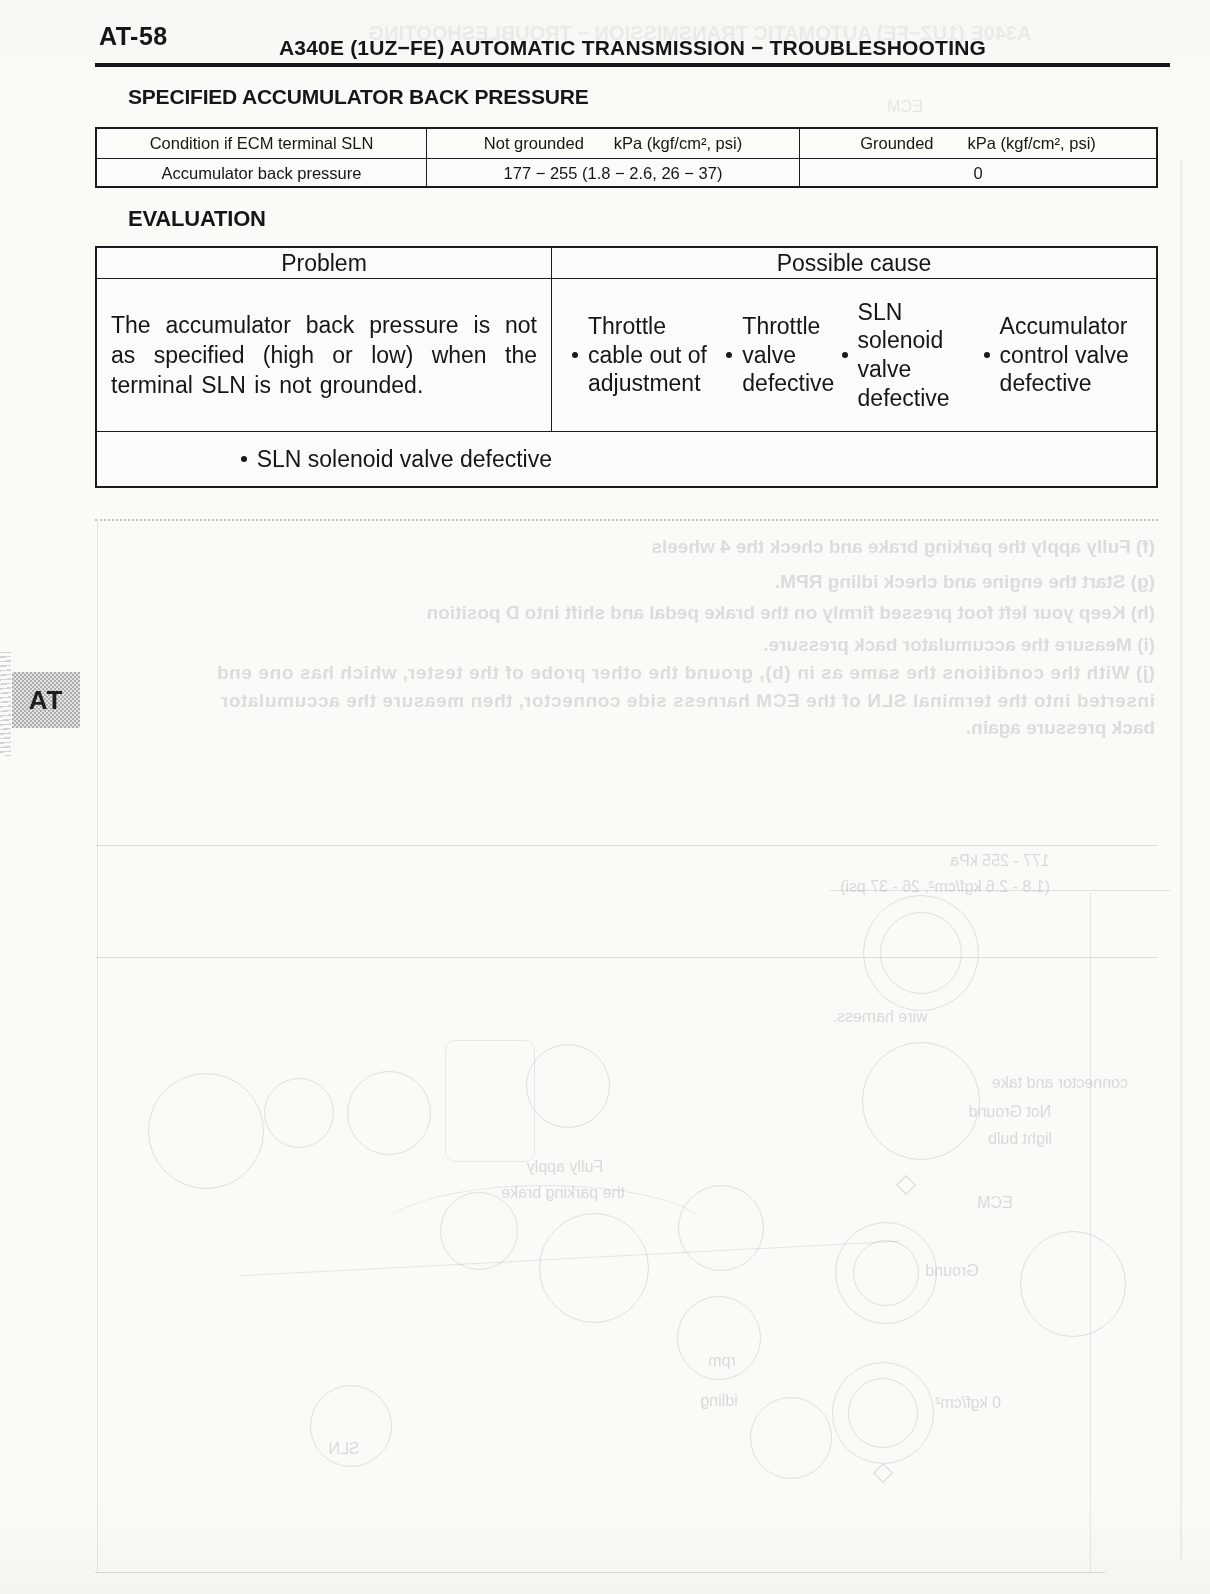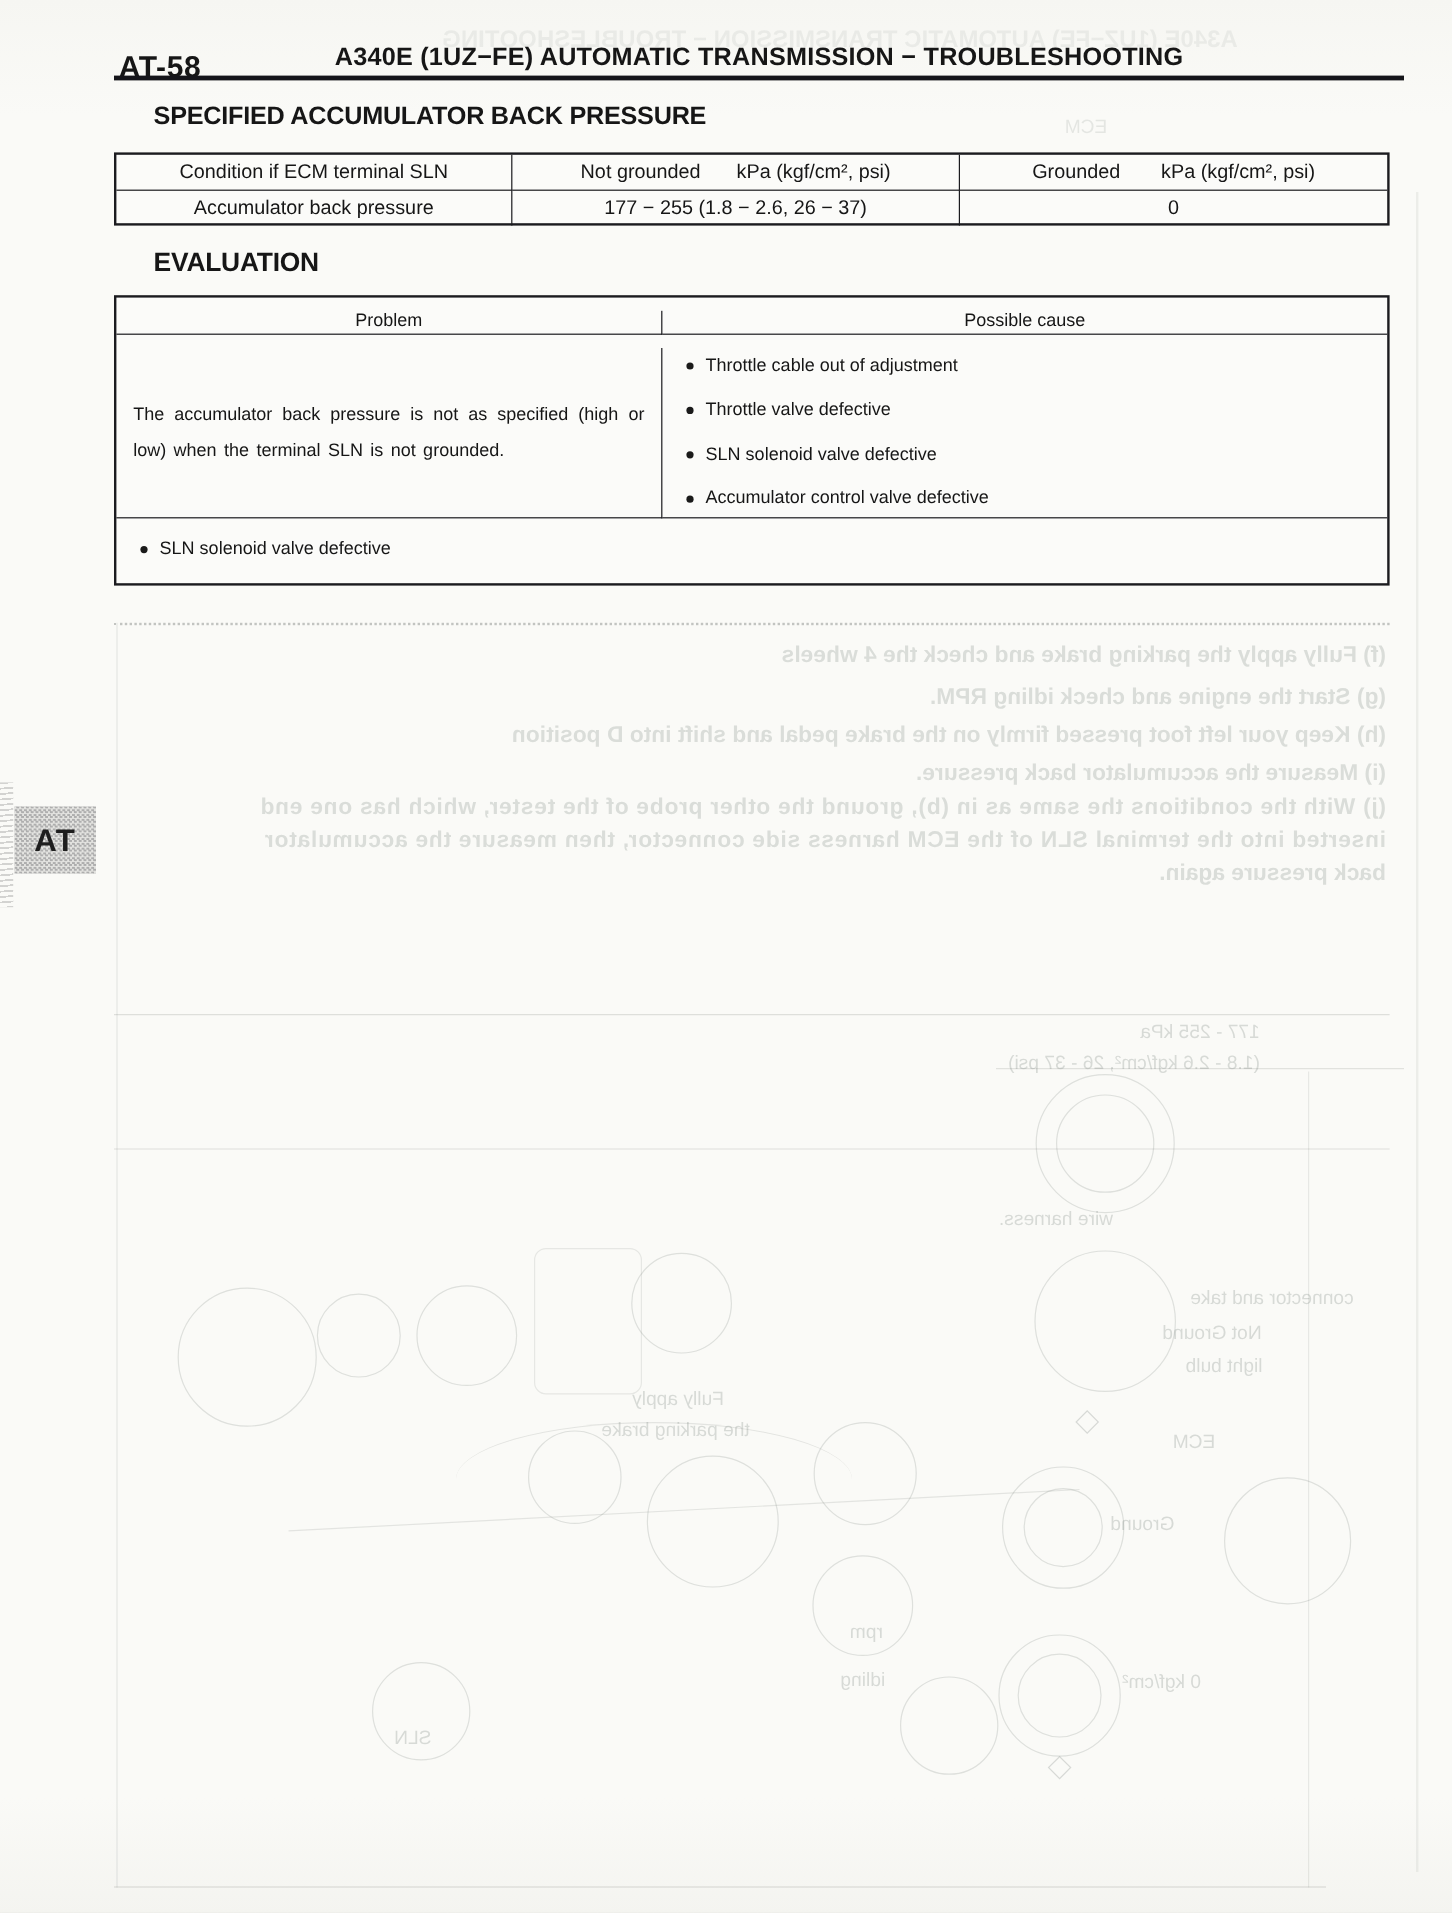--- a/index.html
+++ b/index.html
@@ -2,48 +2,48 @@
 <html><head>
 <meta charset="utf-8">
 <style>
   html,body{margin:0;padding:0;background:#e8e8e4;}
   .page{
     position:relative;width:1210px;height:1594px;margin:0 auto;
     background:linear-gradient(180deg,#f6f6f2 0%,#fafaf7 6%,#fafaf7 94%,#f4f4f0 100%);
     font-family:"Liberation Sans", sans-serif;color:#161616;overflow:hidden;
   }
   
-  .page-code{position:absolute;left:99px;top:22px;font-size:25px;font-weight:bold;letter-spacing:.5px;margin-top:20px;}
+  .page-code{position:absolute;left:99px;top:22px;font-size:25px;font-weight:bold;letter-spacing:.5px;}
   .doc-title{position:absolute;left:95px;top:36px;width:1075px;text-align:center;
     font-size:21px;font-weight:bold;letter-spacing:.2px;}
   .head-rule{position:absolute;left:95px;top:63px;width:1075px;height:4px;background:#15151a;}
   .sec-heading{position:absolute;font-weight:bold;letter-spacing:-.2px;margin-left:32px;}
   #spec-heading{left:96px;top:85px;font-size:21px;}
   #eval-heading{left:96px;top:206px;font-size:22px;}
   
   .t{position:absolute;border:2px solid #1b1b1f;background:rgba(255,255,255,.25);box-sizing:border-box;}
   .t .cell{box-sizing:border-box;display:flex;align-items:center;justify-content:center;
     font-size:16.5px;line-height:1.25;}
   #spec-table{left:95px;top:127px;width:1063px;height:61px;display:grid;
     grid-template-columns:330px 373px 356px;grid-template-rows:29.5px 29.5px;}
   #spec-table .cell{border-right:1.5px solid #1b1b1f;border-bottom:1.5px solid #1b1b1f;}
   #spec-table .cell.last-col{border-right:none;}
   #spec-table .cell.last-row{border-bottom:none;}
   .unit-pair{display:flex;gap:30px;align-items:baseline;}
   #eval-table{left:95px;top:246px;width:1063px;height:242px;display:grid;
     grid-template-columns:455px 604px;grid-template-rows:31px 153px 54px;}
-  #eval-table .cell{border-right:1.5px solid #1b1b1f;border-bottom:1.5px solid #1b1b1f;font-size:15px;margin-top:11px;}
+  #eval-table .cell{border-right:1.5px solid #1b1b1f;border-bottom:1.5px solid #1b1b1f;font-size:23px;}
   #eval-table .cell.last-col{border-right:none;}
   #eval-table .cell.last-row{border-bottom:none;}
   .problem-cell{padding:0 14px;}
   .problem-text{text-align:justify;line-height:30px;word-spacing:2px;}
   .problem-text.centered{text-align:center;line-height:28px;word-spacing:1px;}
   .cause-cell{justify-content:flex-start !important;align-items:stretch !important;}
   .cause-list{list-style:none;margin:0;padding:6px 0 6px 20px;width:100%;
-    display:flex;flex-direction:column;justify-content:space-between;}
+    display:flex;flex-direction:row;justify-content:flex-end;}
   .cause-item{display:flex;align-items:center;gap:10px;}
   .dot{width:6px;height:6px;border-radius:50%;background:#1a1a1a;flex:0 0 auto;}
   
   .at-tab{position:absolute;left:12px;top:672px;width:68px;height:56px;
     display:flex;align-items:center;justify-content:center;
     background:repeating-conic-gradient(#aeaeae 0% 25%, #e3e3e0 0% 50%);background-size:4px 4px;
     font-size:26px;font-weight:bold;color:#1e1e1e;letter-spacing:1px;}
   .binding-mark{position:absolute;left:0;top:652px;width:11px;height:104px;opacity:.55;
     background:repeating-linear-gradient(175deg, rgba(120,120,120,.55) 0 1.5px, rgba(250,250,250,0) 1.5px 4.5px);}
   

